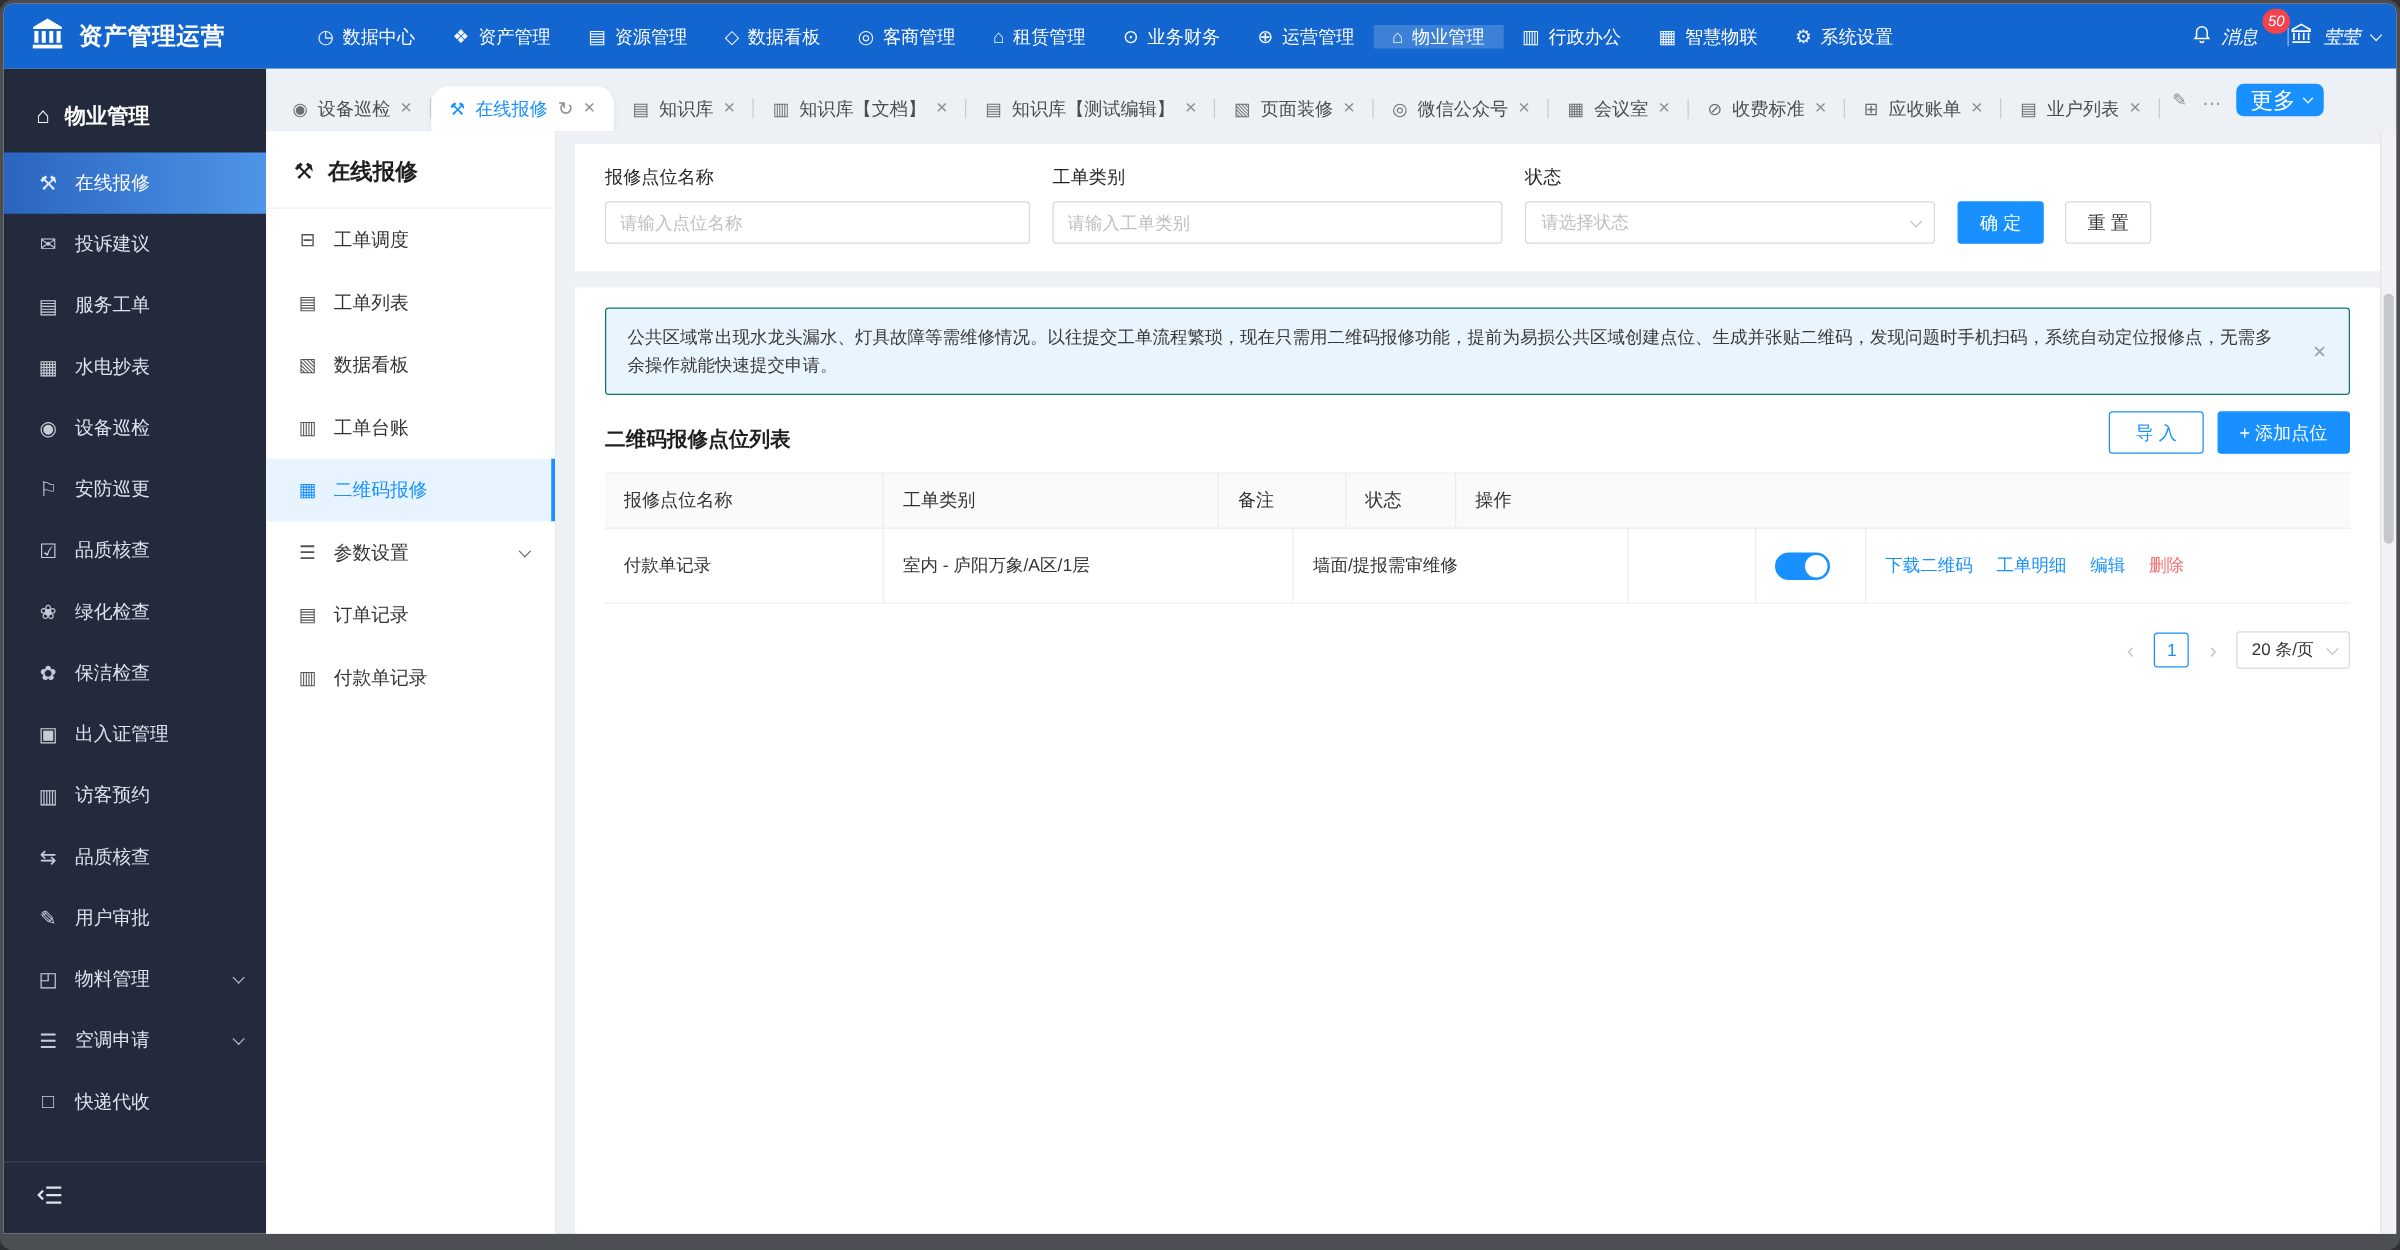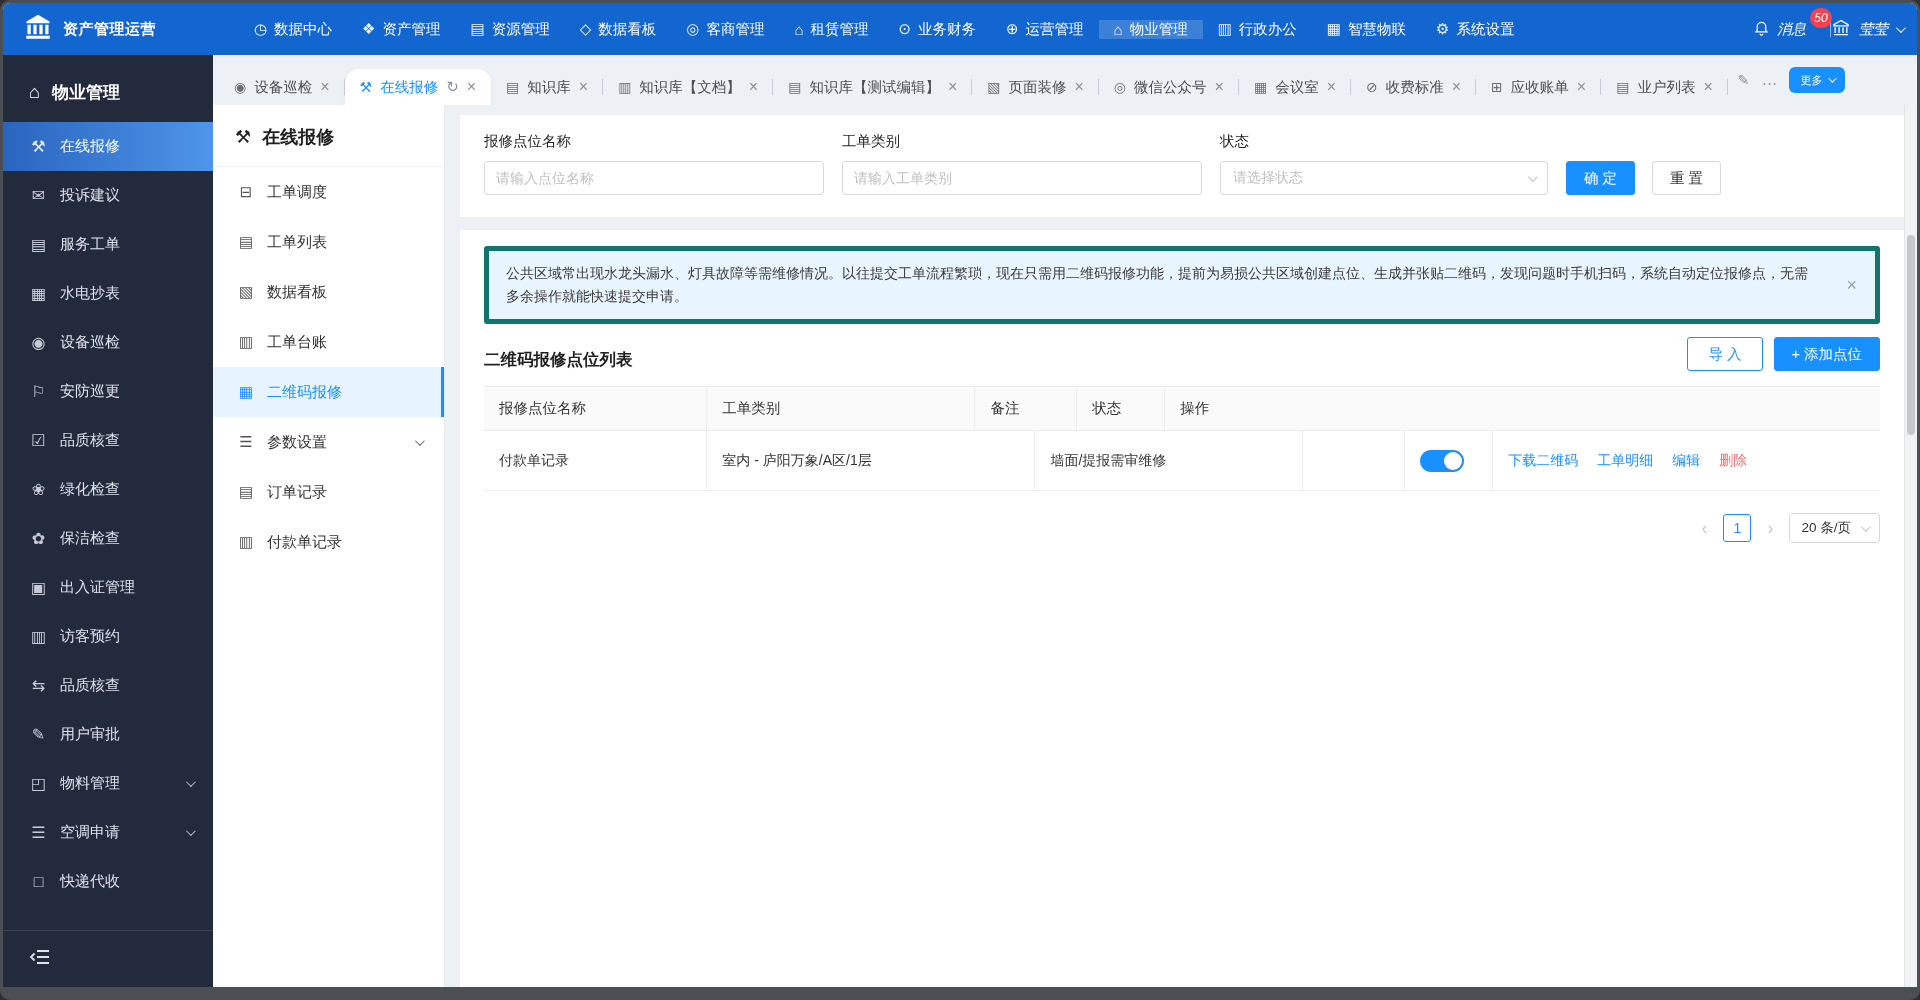--- a/index.html
+++ b/index.html
@@ -4,21 +4,21 @@
 <style>
   html,body{margin:0;padding:0;background:#2e3033;font-family:"Liberation Sans","DejaVu Sans",sans-serif;}
   *{box-sizing:border-box;}
   .stage{width:1920px;height:1000px;position:relative;}
   .frame{position:absolute;inset:0;border:3px solid #4b4e52;border-bottom-width:13px;border-radius:10px;overflow:hidden;background:#edf0f4;display:flex;flex-direction:column;}
 
   
   .topbar{height:52px;background:#1365cf;display:flex;align-items:center;color:#fff;flex:0 0 auto;}
   .logo-area{width:210px;display:flex;align-items:center;gap:10px;padding-left:20px;flex:0 0 auto;}
   .logo-area svg{flex:0 0 auto;}
-  .logo-title{font-size:15px;font-weight:bold;letter-spacing:.5px;white-space:nowrap;}
+  .logo-title{font-size:19px;font-weight:bold;letter-spacing:.5px;white-space:nowrap;}
   .topnav{display:flex;align-items:stretch;margin-left:26px;flex:1;min-width:0;overflow:hidden;}
   .topnav-item{display:flex;align-items:center;gap:7px;padding:0 15px;font-size:14.5px;white-space:nowrap;cursor:pointer;}
   .topnav-item .nav-glyph{font-size:15px;opacity:.95;}
   .topnav-item.active{background:rgba(255,255,255,.18);}
   .topbar-right{margin-left:auto;display:flex;align-items:center;padding-right:14px;flex:0 0 auto;font-style:italic;}
   .messages{position:relative;display:flex;align-items:center;gap:7px;font-size:14.5px;cursor:pointer;margin-right:24px;}
   .badge{position:absolute;top:-11px;right:-26px;background:#f4434f;color:#fff;font-size:12px;min-width:22px;height:20px;line-height:20px;text-align:center;border-radius:10px;padding:0 4px;}
   .top-divider{width:1px;height:15px;background:rgba(255,255,255,.55);}
   .userbox{display:flex;align-items:center;gap:8px;font-size:14.5px;cursor:pointer;}
   .chev{display:inline-block;width:7px;height:7px;border-right:1.5px solid currentColor;border-bottom:1.5px solid currentColor;transform:rotate(45deg) translateY(-2px);}
@@ -44,21 +44,21 @@
   .tab{display:flex;align-items:center;gap:8px;height:36px;padding:0 15px;font-size:14.5px;color:#4a4d52;white-space:nowrap;cursor:pointer;position:relative;}
   .tab:not(.active)::after{content:'';position:absolute;right:0;top:10px;height:16px;border-right:1px solid #c6ccd4;}
   .tab .tab-glyph{font-size:14px;color:#6b6f76;}
   .tab .tab-close{color:#8a8f98;font-size:16px;line-height:1;}
   .tab .tab-refresh{color:#8a8f98;font-size:15px;display:none;}
   .tab.active{background:#fff;border-radius:14px 14px 0 0;color:#1890ff;box-shadow:0 2px 6px rgba(0,0,0,.05);}
   .tab.active .tab-glyph{color:#1890ff;}
   .tab.active .tab-refresh{display:inline;}
   .tab-extras{display:flex;align-items:center;gap:12px;margin-left:10px;color:#8a8f98;align-self:center;}
   .tab-stub{font-size:14px;color:#8a8f98;}
-  .more-btn{background:#1890ff;color:#fff;border:none;height:26px;padding:0 11px;border-radius:6px;font-size:11px;display:flex;align-items:center;gap:6px;cursor:pointer;font-family:inherit;}
+  .more-btn{background:#1890ff;color:#fff;border:none;height:26px;padding:0 11px;border-radius:6px;font-size:18px;display:flex;align-items:center;gap:6px;cursor:pointer;font-family:inherit;}
   .more-btn .chev{width:6px;height:6px;transform:rotate(45deg) translateY(-2px);}
 
   
   .content-row{flex:1;display:flex;min-height:0;}
   .submenu{width:232px;background:#fff;flex:0 0 auto;border-right:1px solid #e6e9ee;}
   .submenu-header{display:flex;align-items:center;gap:11px;padding:20px 20px 17px 22px;font-size:18px;font-weight:bold;color:#1f1f1f;border-bottom:1px solid #f0f0f0;}
   .submenu-item{height:50px;display:flex;align-items:center;gap:12px;padding-left:24px;font-size:15px;color:#333;cursor:pointer;}
   .submenu-item .sub-glyph{width:18px;font-size:15px;color:#555;text-align:center;}
   .submenu-item.active{background:#e7f4ff;color:#1890ff;border-right:3px solid #1890ff;}
   .submenu-item.active .sub-glyph{color:#1890ff;}
@@ -77,21 +77,21 @@
   .select-box{height:34px;border:1px solid #d9d9d9;border-radius:3px;display:flex;align-items:center;justify-content:space-between;padding:0 12px;font-size:14px;color:#bfbfbf;cursor:pointer;background:#fff;}
   .select-box .chev{color:#bfbfbf;}
   .btn{height:34px;border-radius:3px;font-size:14.5px;cursor:pointer;font-family:inherit;display:inline-flex;align-items:center;justify-content:center;white-space:nowrap;}
   .btn-primary{background:#1890ff;color:#fff;border:1px solid #1890ff;padding:0 17px;}
   .btn-default{background:#fff;color:#333;border:1px solid #d9d9d9;padding:0 17px;}
   .btn-outline{background:#fff;color:#1890ff;border:1px solid #1890ff;padding:0 20px;}
   .filter-btns{display:flex;gap:17px;margin-left:0;}
 
   
   .content-card{background:#fff;flex:1;padding:8px 24px 0;display:flex;flex-direction:column;min-height:0;}
-  .banner{position:relative;background:#e9f5fe;border:5px solid #0f766e;border-radius:3px;padding:11px 56px 11px 17px;font-size:14px;line-height:23px;color:#3a3a3a;margin-top:8px;}
+  .banner{position:relative;background:#e9f5fe;border:1px solid #0f766e;border-radius:3px;padding:11px 56px 11px 17px;font-size:14px;line-height:23px;color:#3a3a3a;margin-top:8px;}
   .banner-close{position:absolute;right:18px;top:50%;transform:translateY(-50%);color:#9aa0a6;font-size:18px;cursor:pointer;line-height:1;}
   .section-row{display:flex;align-items:flex-end;margin-top:13px;}
   .section-title{font-size:16.5px;font-weight:bold;color:#1f1f1f;}
   .section-btns{margin-left:auto;display:flex;gap:11px;}
 
   
   .table{margin-top:15px;border-top:1px solid #ececec;}
   .thead{display:flex;background:#fafafa;border-bottom:1px solid #ebebeb;}
   .th{padding:12px 15px;font-size:14.5px;color:#333;font-weight:500;}
   .th:not(:last-child),.td:not(:last-child){border-right:1px solid #ececec;}

